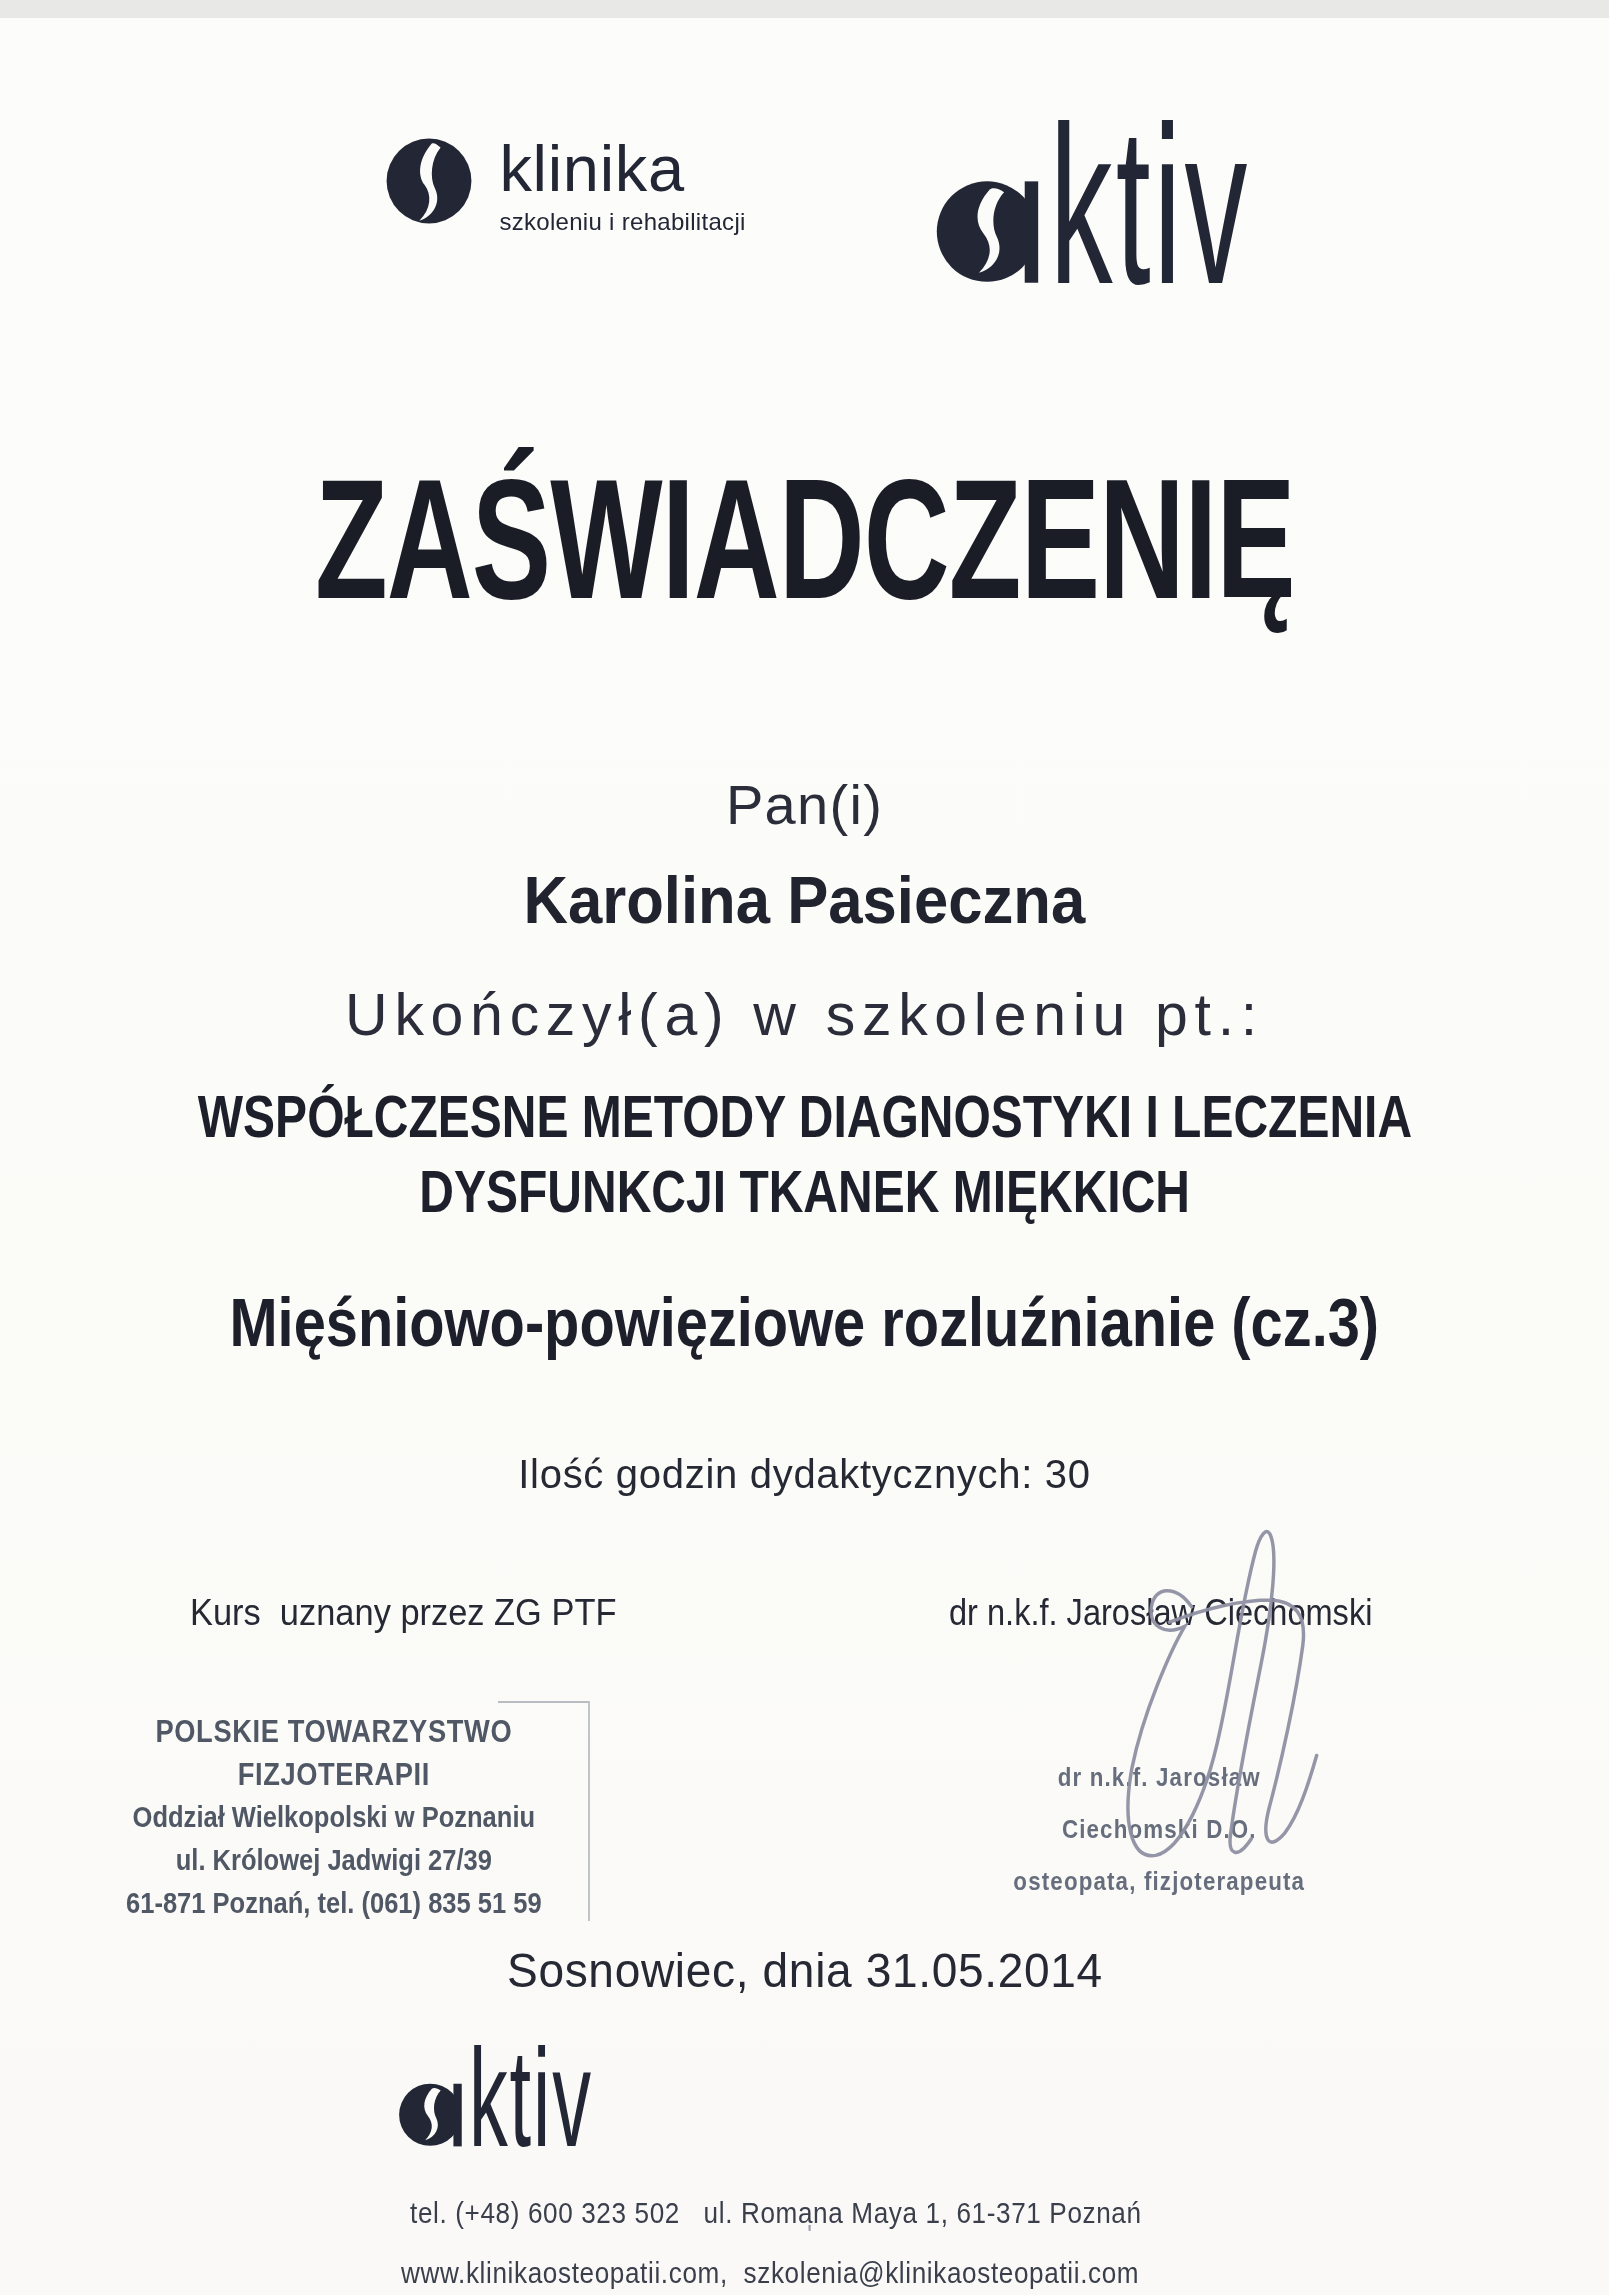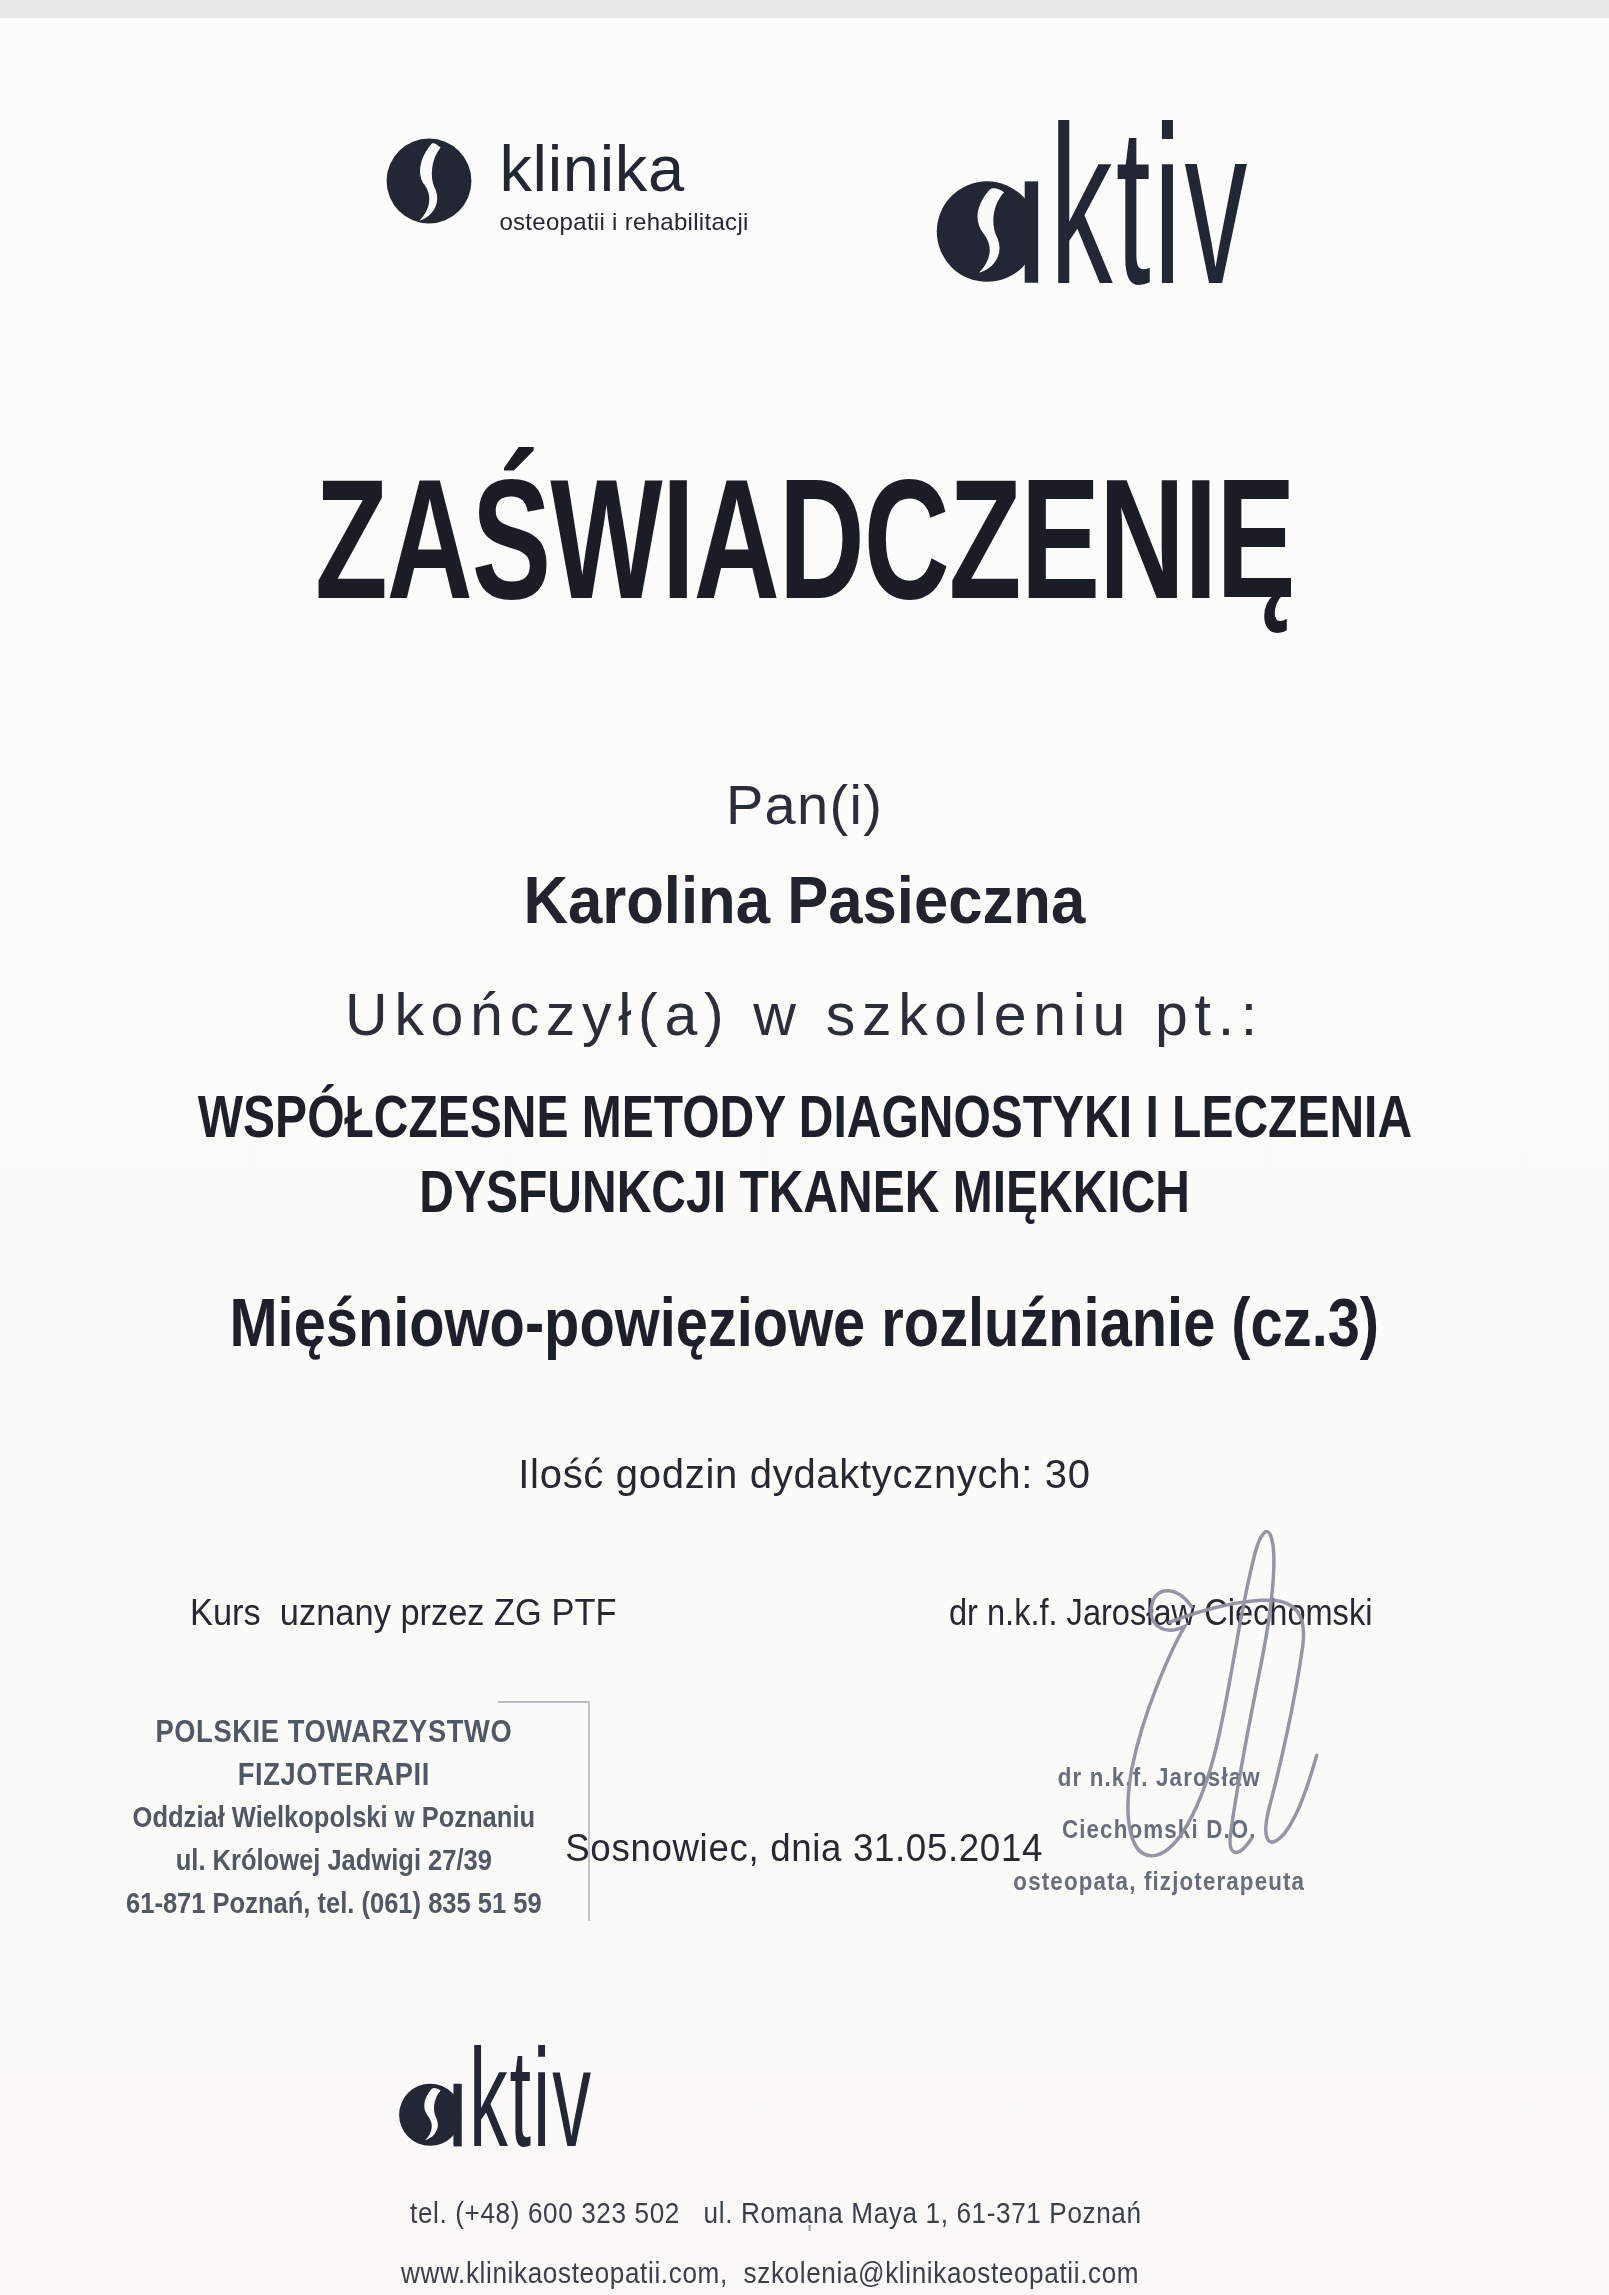--- a/index.html
+++ b/index.html
@@ -61,21 +61,21 @@
 
   .stamp-doctor{
     left:989px;top:1733px;width:387px;text-align:center;
     color:#4d5568;font-weight:700;opacity:.85;filter:blur(0.3px);
     transform:scaleX(.88);transform-origin:left top;
   }
   .stamp-doctor .l{font-size:25.4px;line-height:52px;letter-spacing:1.3px;}
 
   .signature-svg{left:1079px;top:1500px;}
 
-  .date-line{top:1808px;font-size:39px;letter-spacing:0.7px;color:#262934;text-decoration:underline;}
+  .date-line{top:1924px;font-size:49px;letter-spacing:0.7px;color:#262934;text-decoration:underline;}
   .date-line .ib{transform:scaleX(.94);transform-origin:center;}
 
   .contact-1{left:410px;top:2179px;font-size:29px;color:#3a3f4b;letter-spacing:0.7px;transform:scaleX(.9);transform-origin:left top;}
   .contact-2{left:401px;top:2239px;font-size:29px;color:#3a3f4b;letter-spacing:0.7px;transform:scaleX(.9);transform-origin:left top;}
   .speck{left:807px;top:2202px;font-size:27px;color:#9ea0ac;}
 
   svg text{font-family:"Liberation Sans","DejaVu Sans",sans-serif;}
 </style>
 </head>
 <body>
@@ -84,21 +84,21 @@
 
   <div class="abs klinika-wrap">
     <span>
       <svg width="90" height="90" viewBox="0 0 140 140" aria-hidden="true">
         <circle cx="70" cy="70" r="66" fill="#232735"></circle>
         <path d="M 74 12 C 55 34, 51 60, 63 76 C 75 92, 73 114, 55 132 C 79 124, 89 101, 79 81 C 71 65, 73 36, 88 18 C 83 14, 78 10, 74 12 Z" fill="#fbfbf9"></path>
       </svg>
     </span>
     <span class="klinika-text">
       <div class="klinika-name">klinika</div>
-      <div class="klinika-sub">osteopatii i rehabilitacji</div>
+      <div class="klinika-sub">szkoleniu i rehabilitacji</div>
     </span>
   </div>
 
   <div class="abs aktiv-header">
     <svg width="314" height="180" viewBox="0 0 350 200" aria-hidden="true">
       <g>
         <circle cx="58" cy="133" r="56" fill="#232735"></circle>
         <path d="M 61 86 C 46 103, 43 121, 54 135 C 65 149, 63 164, 49 179 C 68 173, 77 156, 69 139 C 62 125, 64 103, 77 89 C 71 85, 65 83, 61 86 Z" fill="#fbfbf9"></path>
         <rect x="100" y="77" width="15" height="113" fill="#232735"></rect>
       </g>

